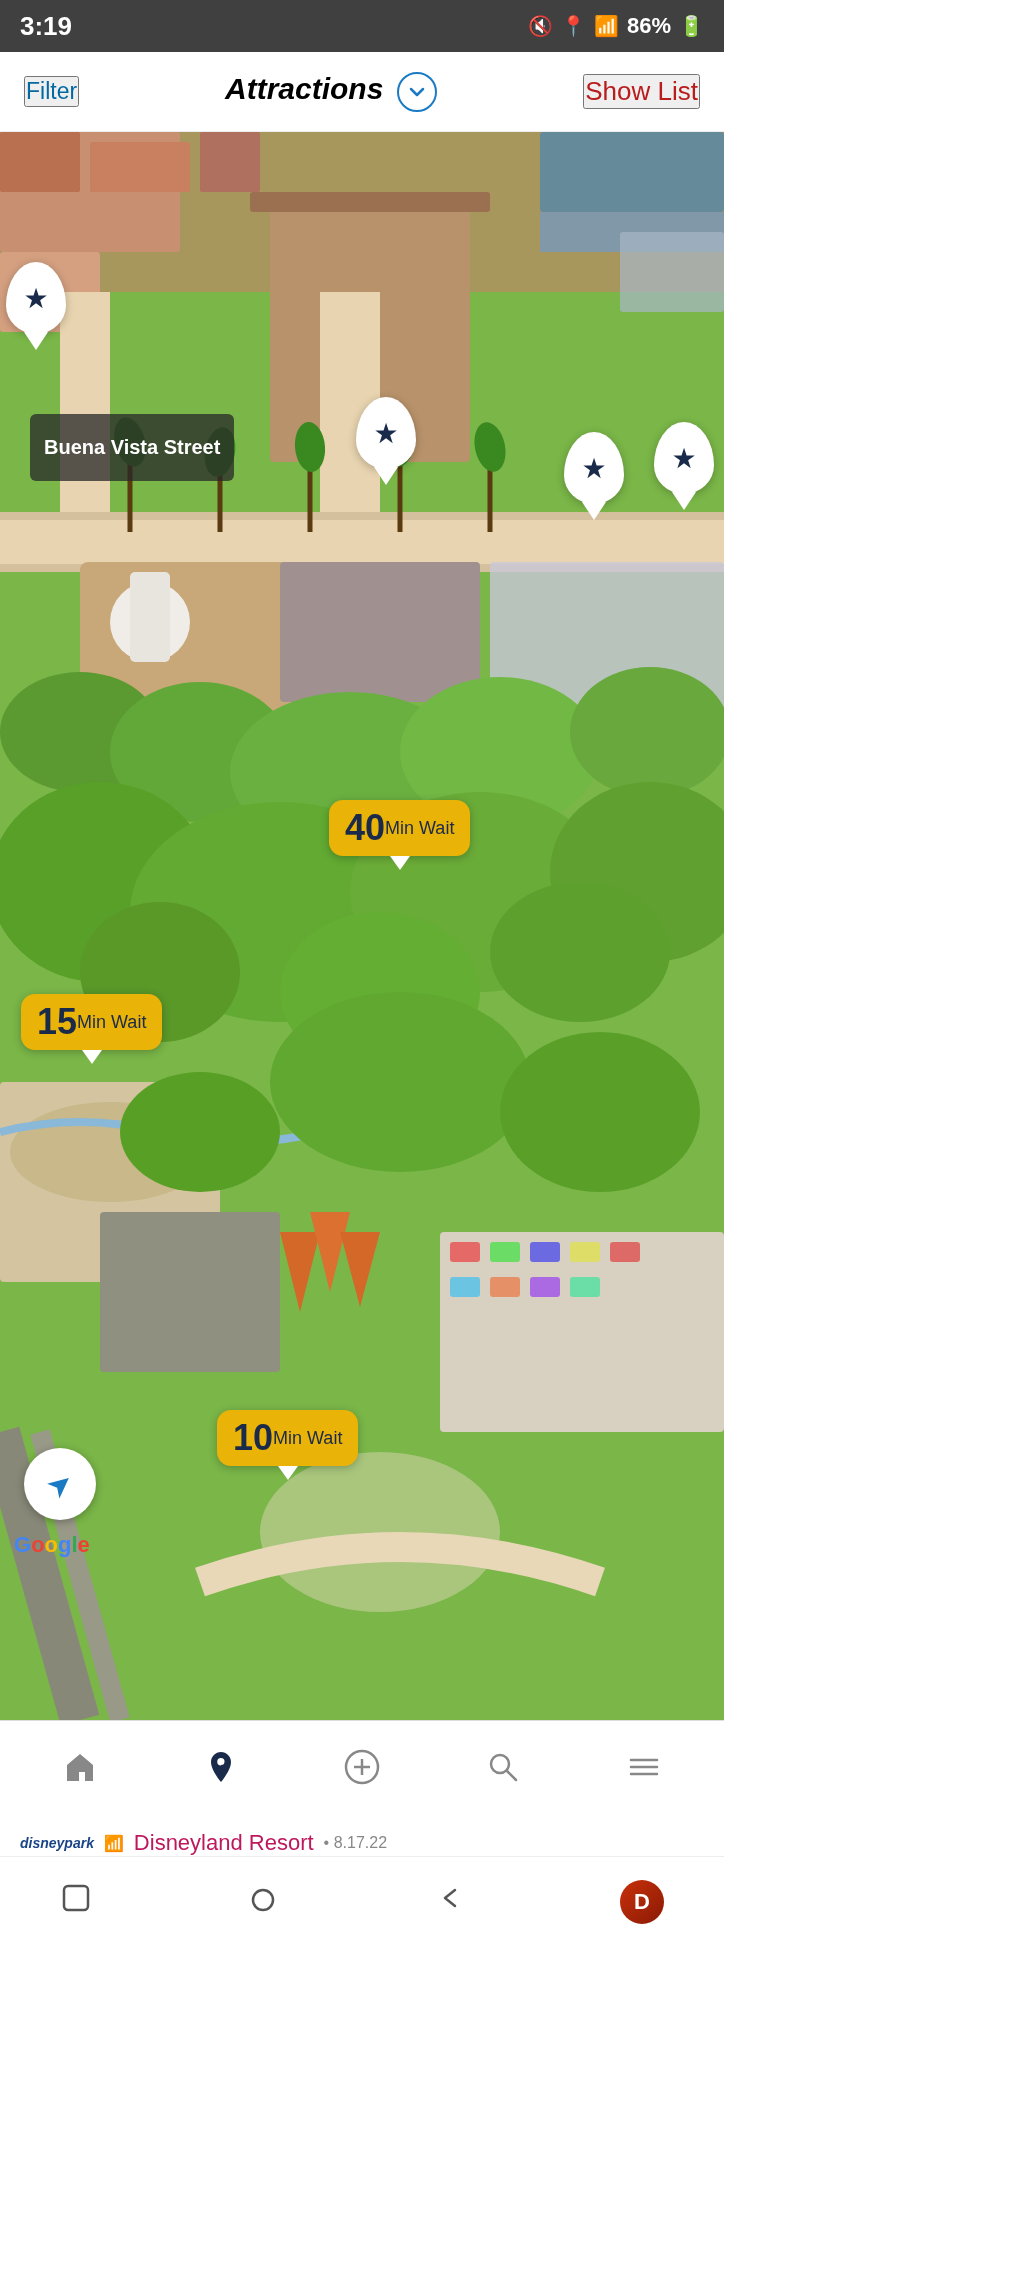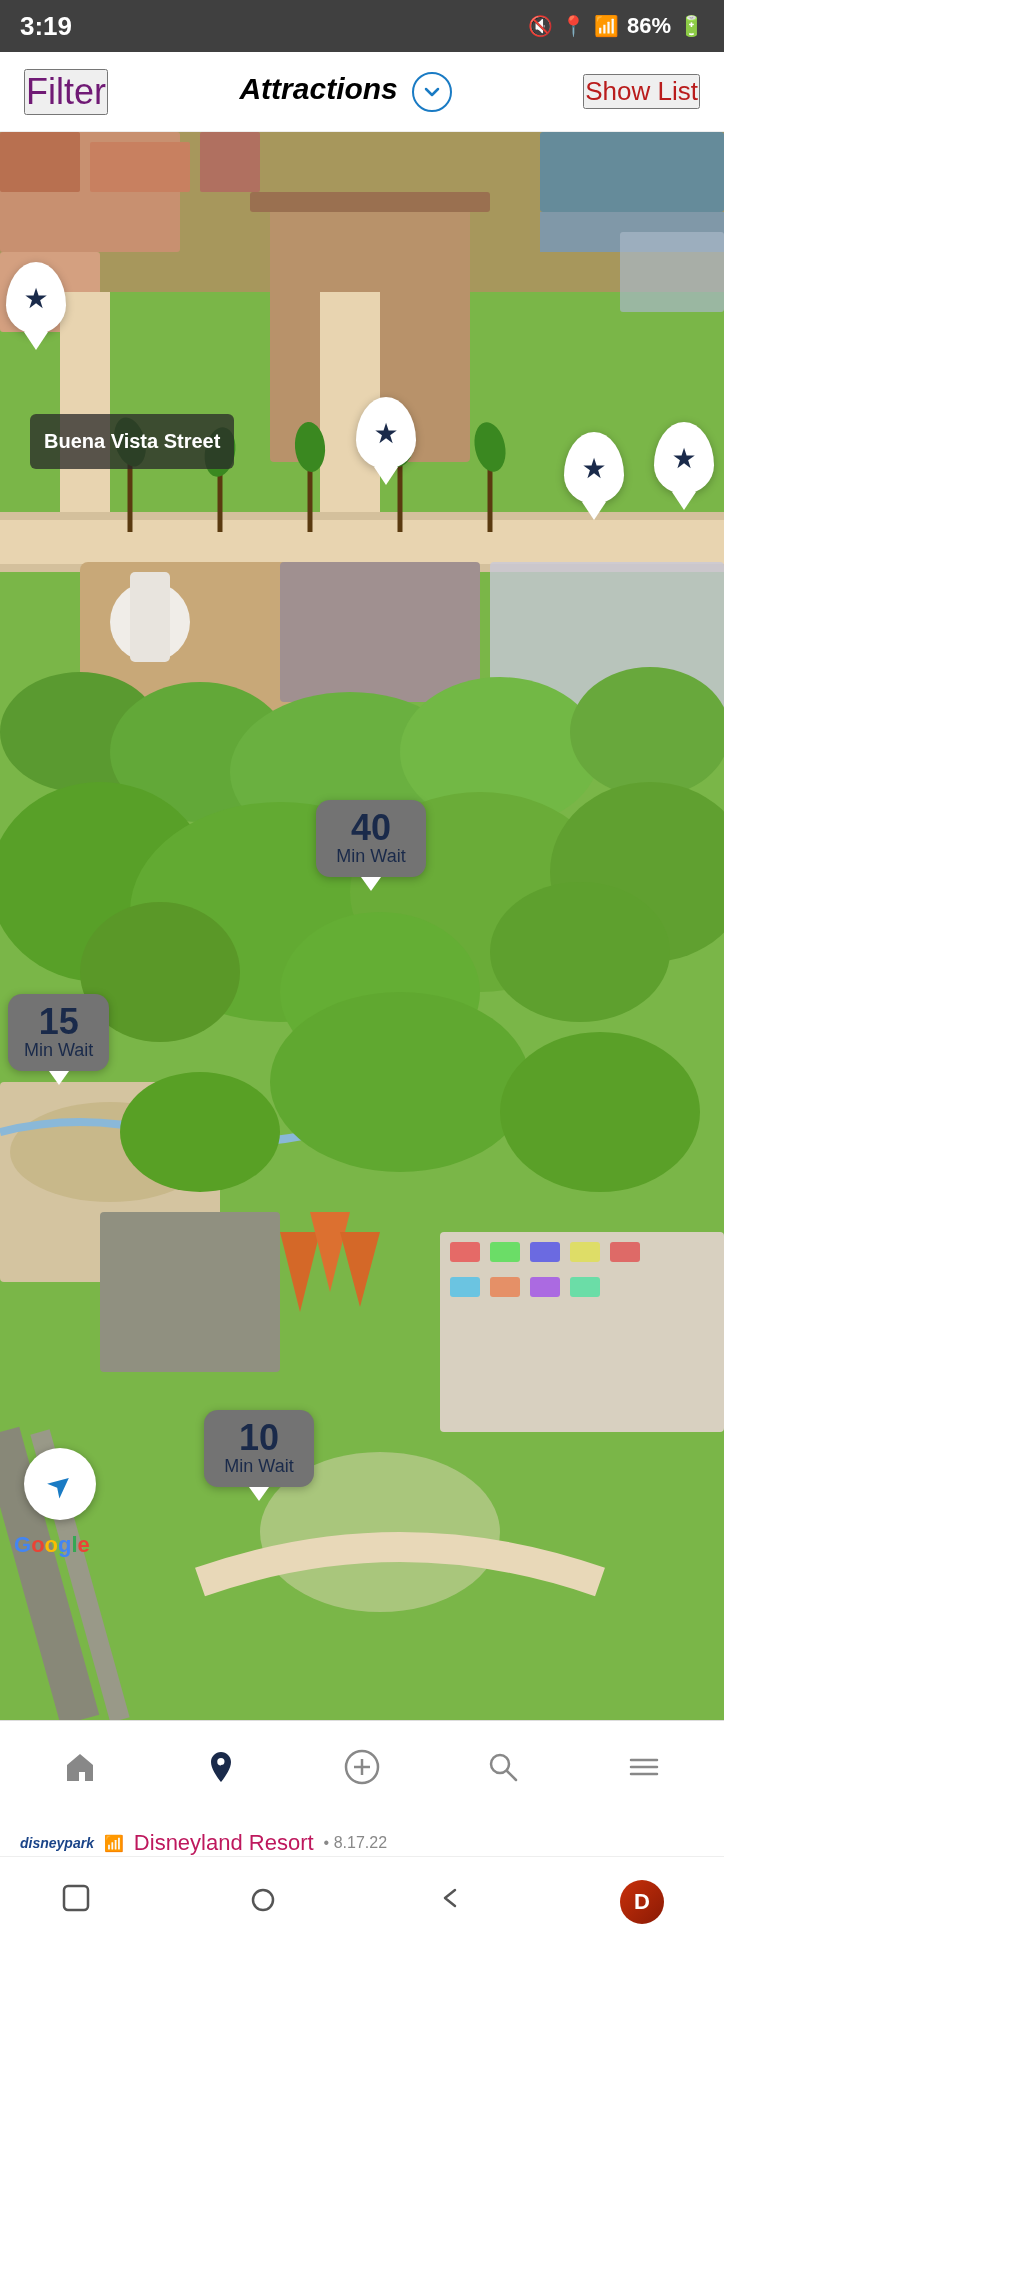--- a/index.html
+++ b/index.html
@@ -32,22 +32,22 @@
     .nav-bar {
       background: #fff;
       display: flex;
       align-items: center;
       justify-content: space-between;
       padding: 16px 24px;
       height: 80px;
       border-bottom: 1px solid #eee;
     }
     .nav-filter {
-      color: #701a75;
-      font-size: 36px;
+      color: #0369a1;
+      font-size: 23px;
       font-weight: 500;
     }
     .nav-title-wrap {
       display: flex;
       align-items: flex-start;
       gap: 14px;
       font-style: italic;
     }
     .nav-title {
       font-size: 30px;
@@ -82,36 +82,37 @@
 
     
     .map-label-bvs {
       position: absolute;
       top: 282px;
       left: 30px;
       background: rgba(40,40,40,0.75);
       color: #fff;
       font-size: 20px;
       font-weight: 600;
-      padding: 16px 14px;
+      padding: 22px 14px;
       border-radius: 6px;
       white-space: nowrap;
     }
 
     
     .wait-bubble {
       position: absolute;
-      background: #737373;
+      background: #eab308;
       border-radius: 14px;
       padding: 10px 16px;
       text-align: center;
       box-shadow: 0 2px 8px rgba(0,0,0,0.25);
       display: flex;
-      flex-direction: column;
-      align-items: center;
+      flex-direction: row;
+      align-items: center;
+      margin-left: 13px;
     }
     .wait-bubble::after {
       content: '';
       position: absolute;
       bottom: -14px;
       left: 50%;
       transform: translateX(-50%);
       width: 0;
       height: 0;
       border-left: 10px solid transparent;

